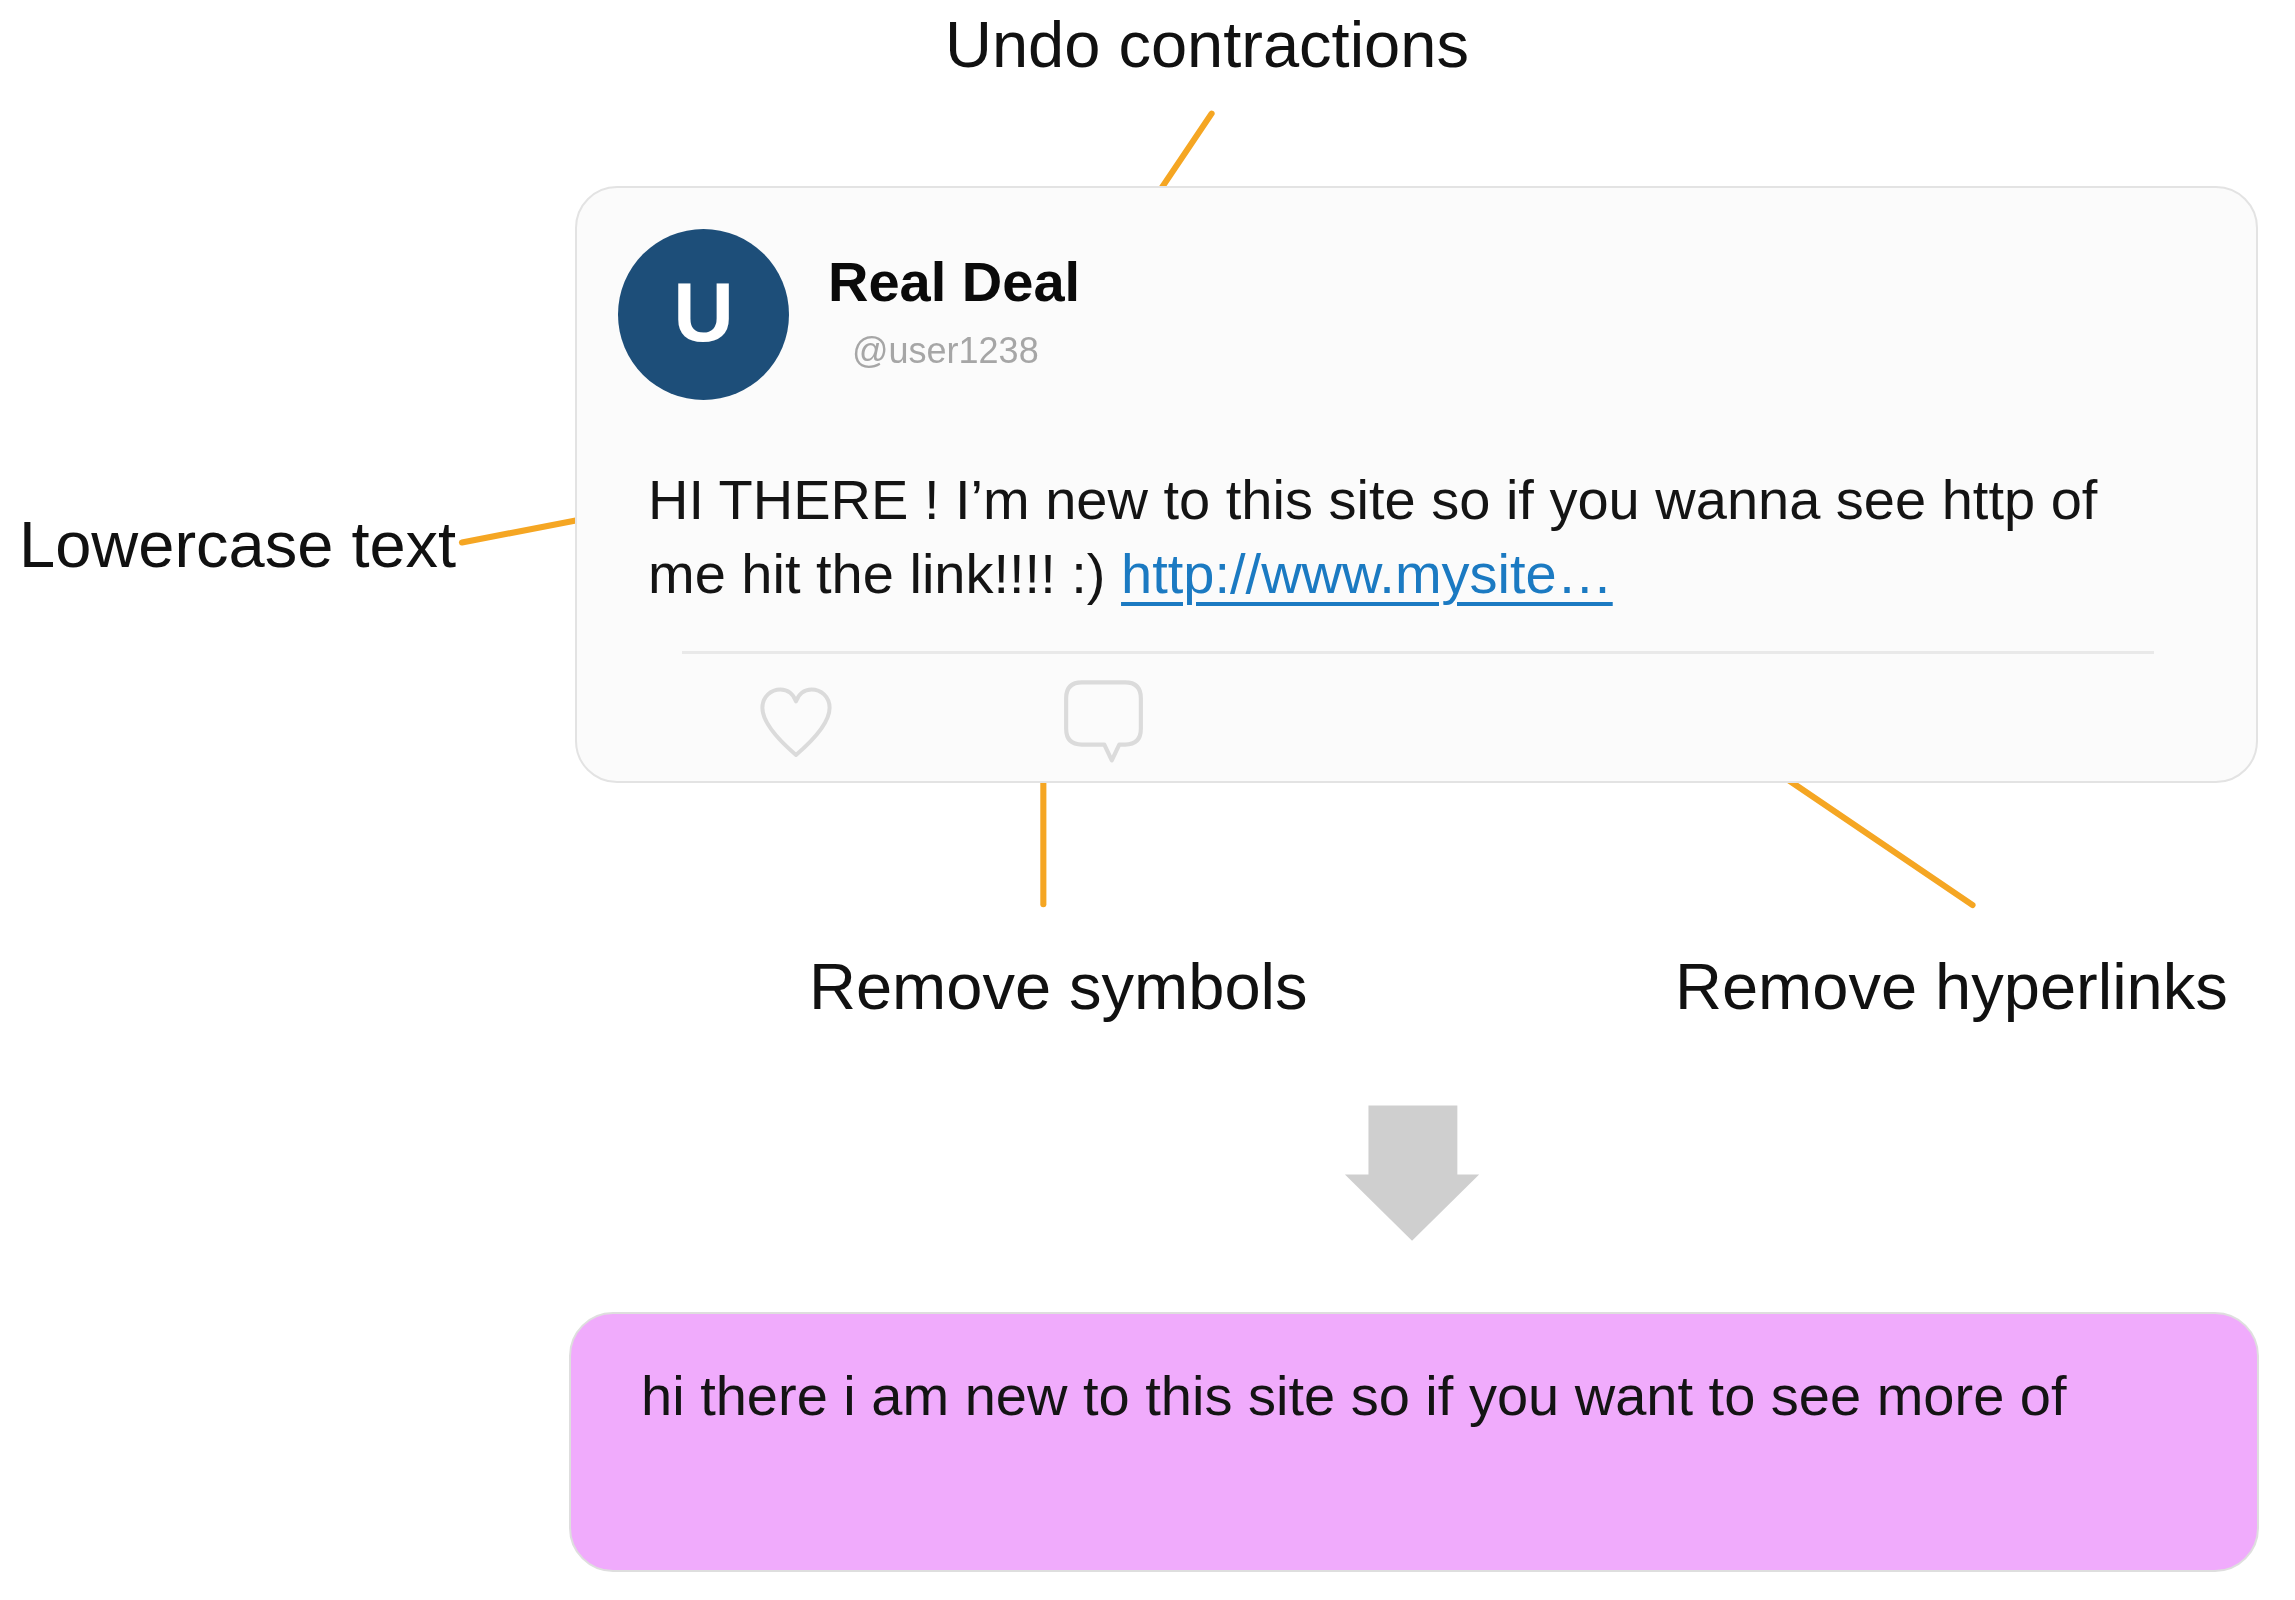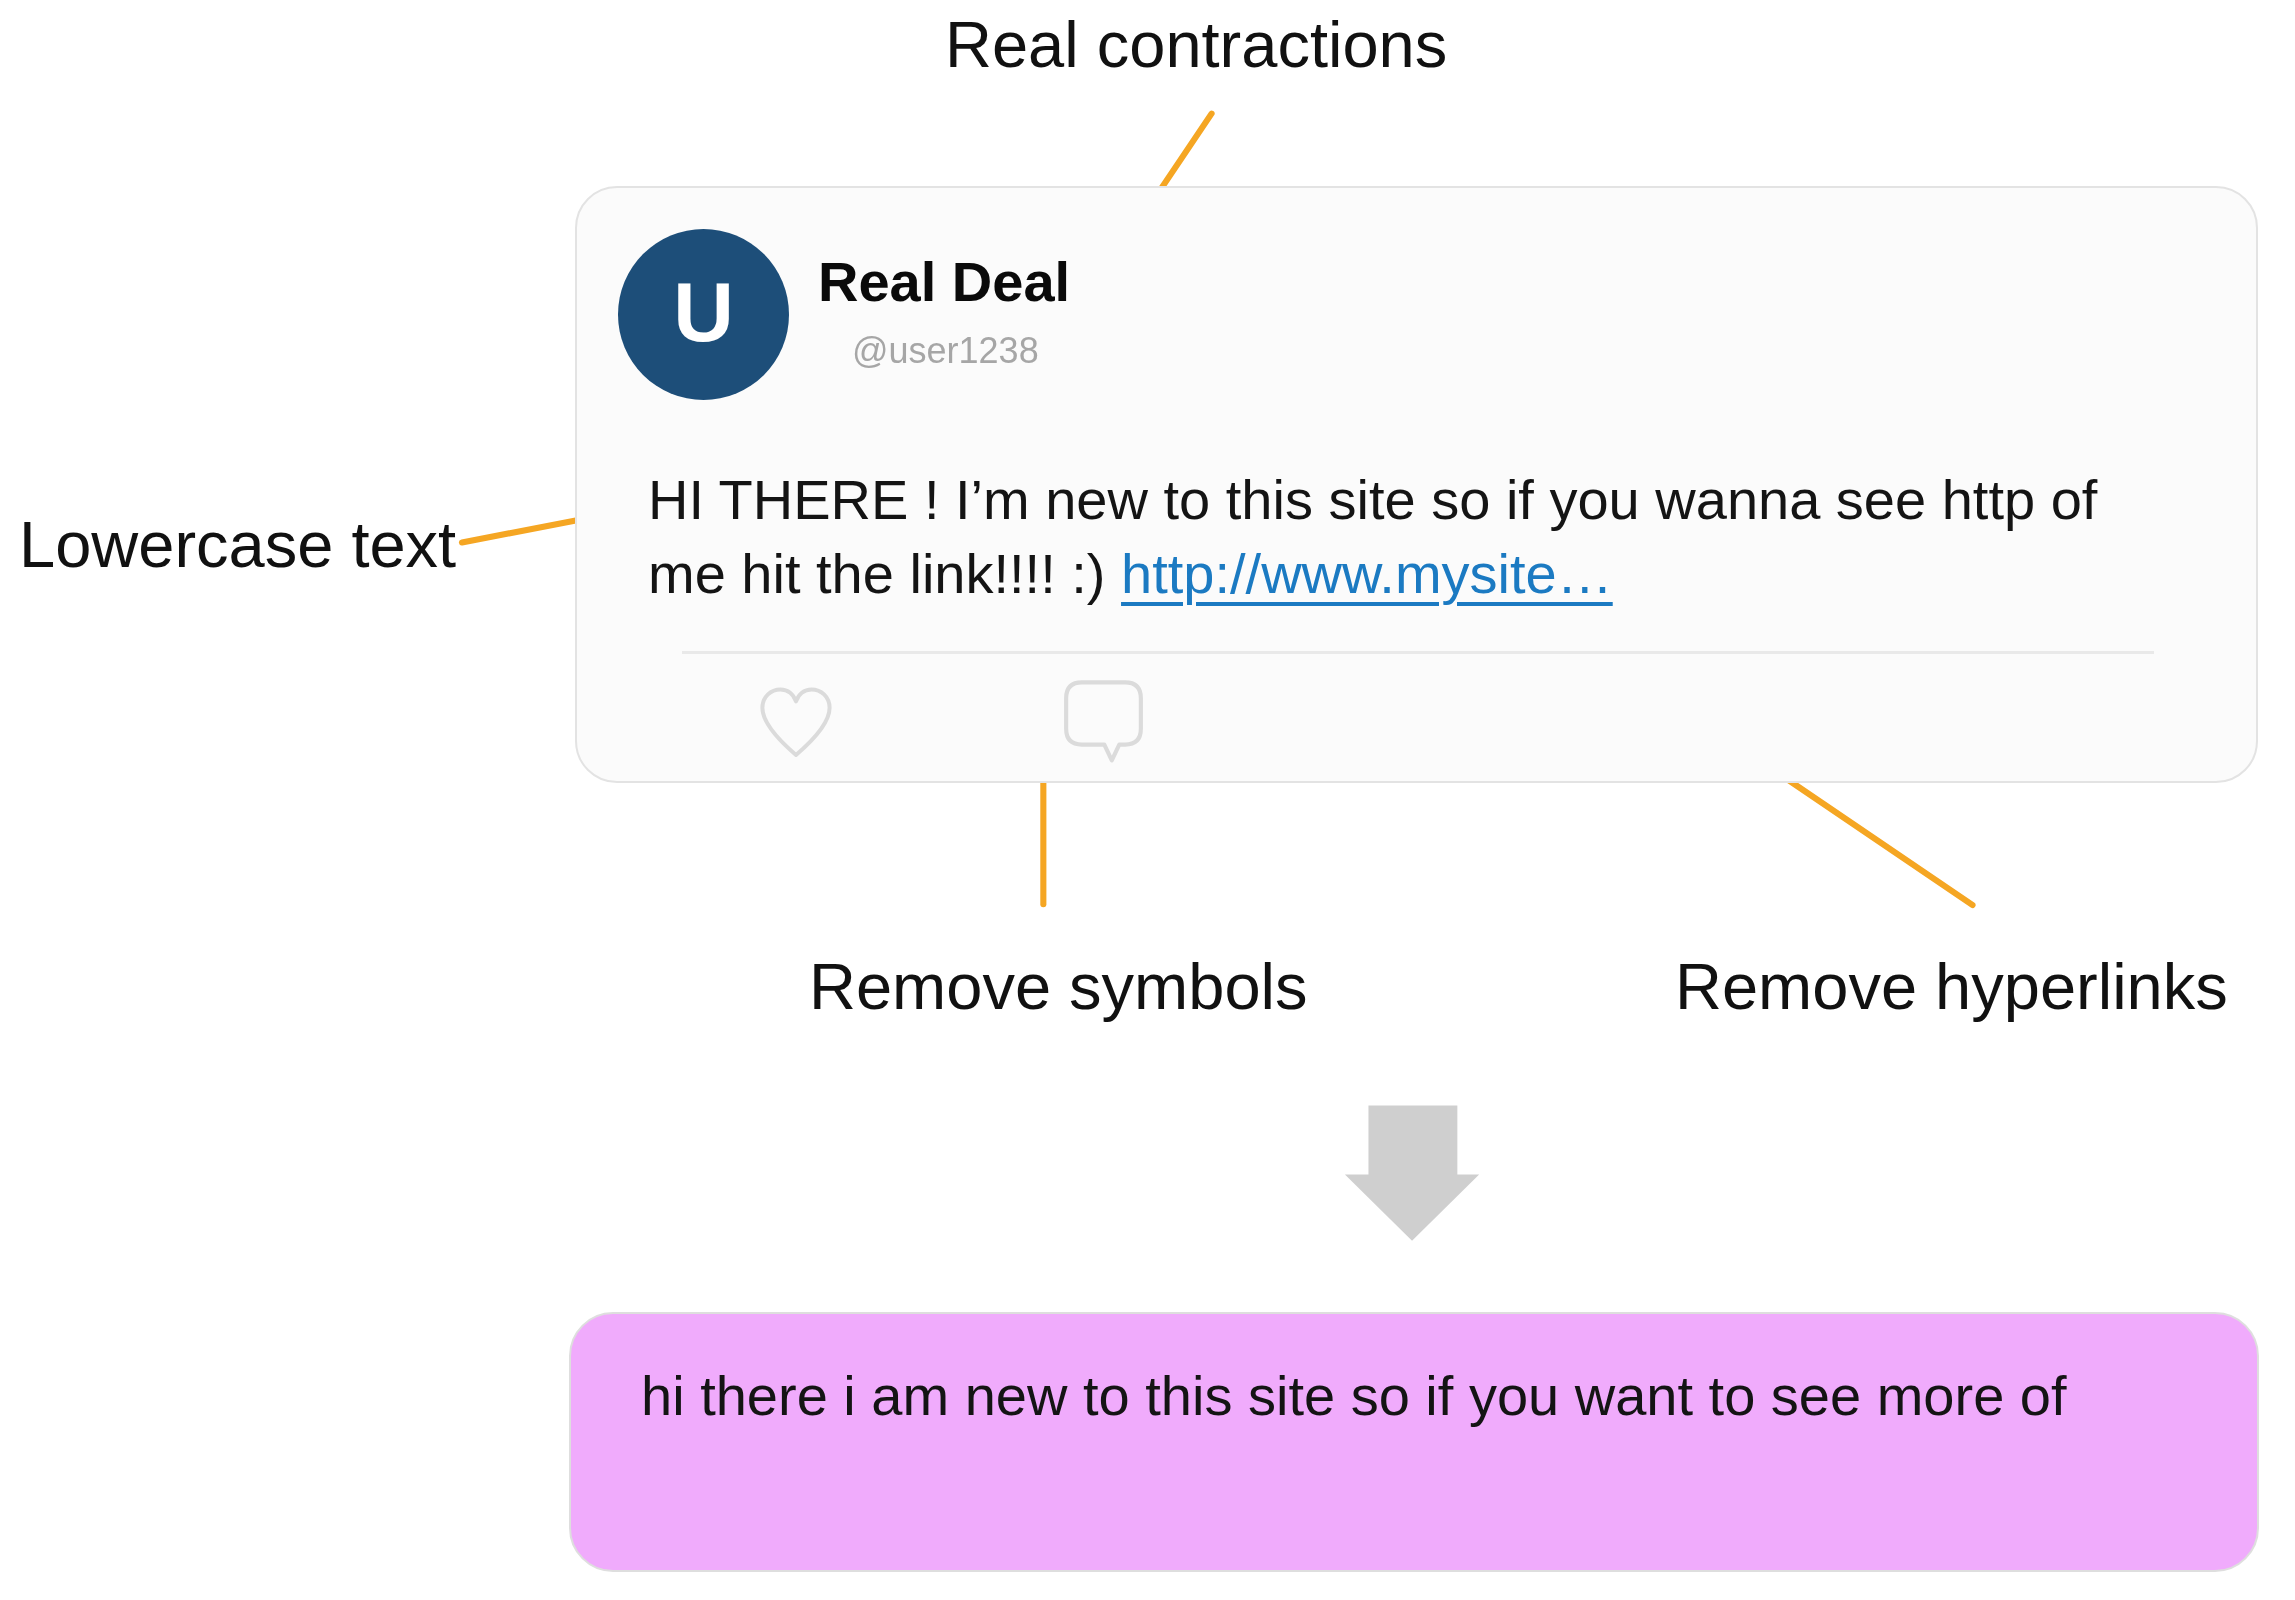--- a/index.html
+++ b/index.html
@@ -45,21 +45,21 @@
     position:absolute;left:41px;top:41px;width:171px;height:171px;
     border-radius:50%;
     background:var(--avatar-blue);
     display:flex;align-items:center;justify-content:center;
   }
   .avatar-letter{
     color:#ffffff;font-size:84px;font-weight:700;line-height:1;
     padding-bottom:5.2px;
   }
   .display-name{
-    position:absolute;left:241px;top:61px;
+    position:absolute;left:251px;top:61px;
     font-size:56px;font-weight:700;color:#0a0a0a;white-space:nowrap;
   }
   .handle{
     position:absolute;left:251px;top:142px;
     font-size:36px;color:var(--muted-gray);white-space:nowrap;margin-left:24px;
   }
   .tweet-text{
     position:absolute;left:71px;top:275px;width:1569px;
     font-size:56px;line-height:74px;color:#141414;
   }
@@ -87,21 +87,21 @@
     border-radius:44px;
   }
   .result-text{
     position:absolute;left:70px;top:44px;width:1569px;
     font-size:56px;line-height:75px;color:#141414;
   }
 </style>
 </head>
 <body>
 
-<div class="annotation" id="label-undo">Real contractions</div>
+<div class="annotation" id="label-undo">Undo contractions</div>
 <div class="annotation" id="label-lowercase">Lowercase text</div>
 <div class="annotation" id="label-symbols">Remove symbols</div>
 <div class="annotation" id="label-hyperlinks">Remove hyperlinks</div>
 
 <svg id="connector-overlay" viewBox="0 0 2633 1836" xmlns="http://www.w3.org/2000/svg">
   <g stroke="#F5A623" stroke-width="7" stroke-linecap="round">
     <line x1="1390" y1="130" x2="1123" y2="527"></line>
     <line x1="530" y1="622" x2="742" y2="581"></line>
     <line x1="1197" y1="698" x2="1197" y2="1037"></line>
     <line x1="1799" y1="723" x2="2263" y2="1038"></line>

